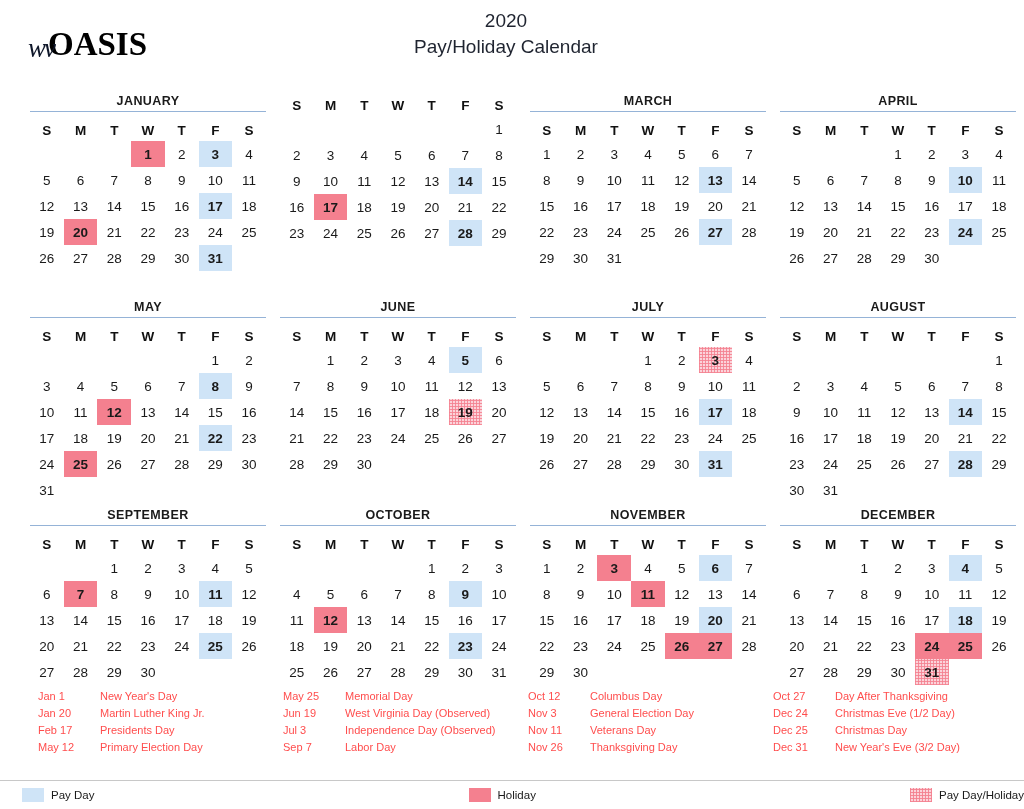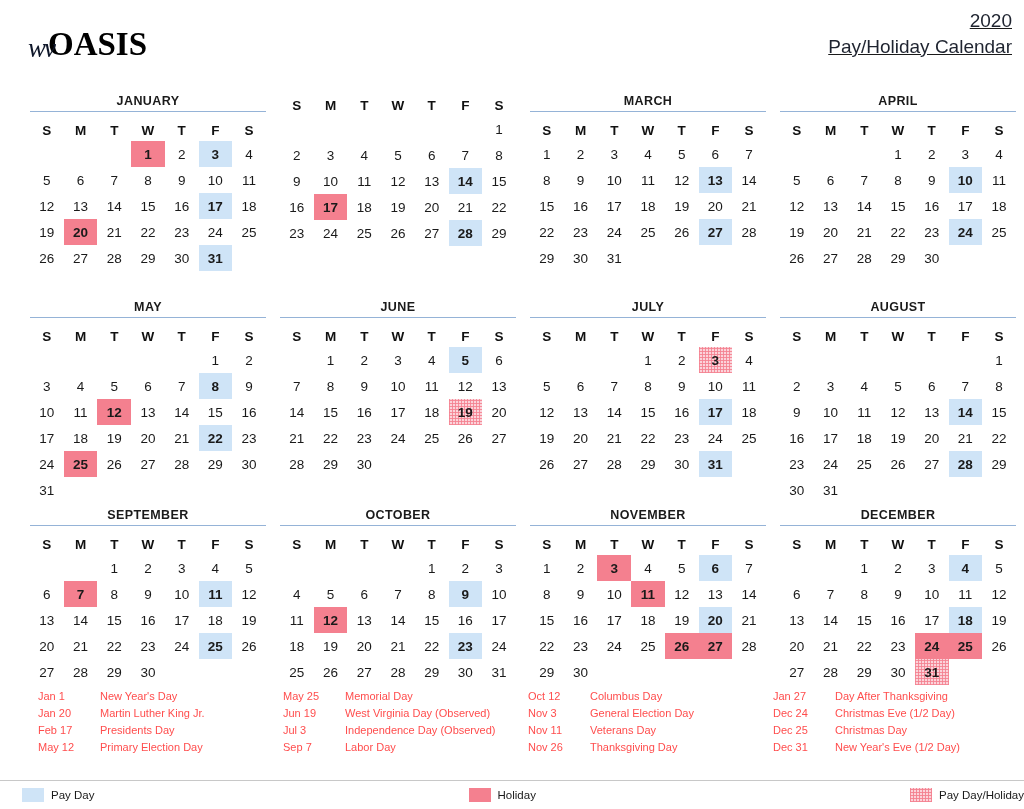--- a/index.html
+++ b/index.html
@@ -44,22 +44,21 @@
     font-size: 33px;
     color: #000000;
     letter-spacing: 0px;
     margin-left: -6px;
   }
   .title-block {
     position: absolute;
     left: 0;
     right: 12px;
     top: 8px;
-    text-align: right;
-    text-decoration: underline;
+    text-align: center;
   }
   .title-year {
     font-size: 19px;
     color: #1f2430;
     line-height: 26px;
   }
   .title-sub {
     font-size: 19px;
     color: #1f2430;
     line-height: 26px;
@@ -1018,34 +1017,34 @@
         <span class="hl-date">Nov 11</span>
         <span class="hl-name">Veterans Day</span>
       </div>
       <div class="hl-row">
         <span class="hl-date">Nov 26</span>
         <span class="hl-name">Thanksgiving Day</span>
       </div>
     </div>
     <div class="hl-col">
       <div class="hl-row">
-        <span class="hl-date">Jan 27</span>
+        <span class="hl-date">Oct 27</span>
         <span class="hl-name">Day After Thanksgiving</span>
       </div>
       <div class="hl-row">
         <span class="hl-date">Dec 24</span>
         <span class="hl-name">Christmas Eve (1/2 Day)</span>
       </div>
       <div class="hl-row">
         <span class="hl-date">Dec 25</span>
         <span class="hl-name">Christmas Day</span>
       </div>
       <div class="hl-row">
         <span class="hl-date">Dec 31</span>
-        <span class="hl-name">New Year's Eve (1/2 Day)</span>
+        <span class="hl-name">New Year's Eve (3/2 Day)</span>
       </div>
     </div>
   </div>
 
 <div class="legend-bar" id="legend-bar">
     <div class="legend-item">
       <span class="swatch pay"></span>
       <span>Pay Day</span>
     </div>
     <div class="legend-item">

